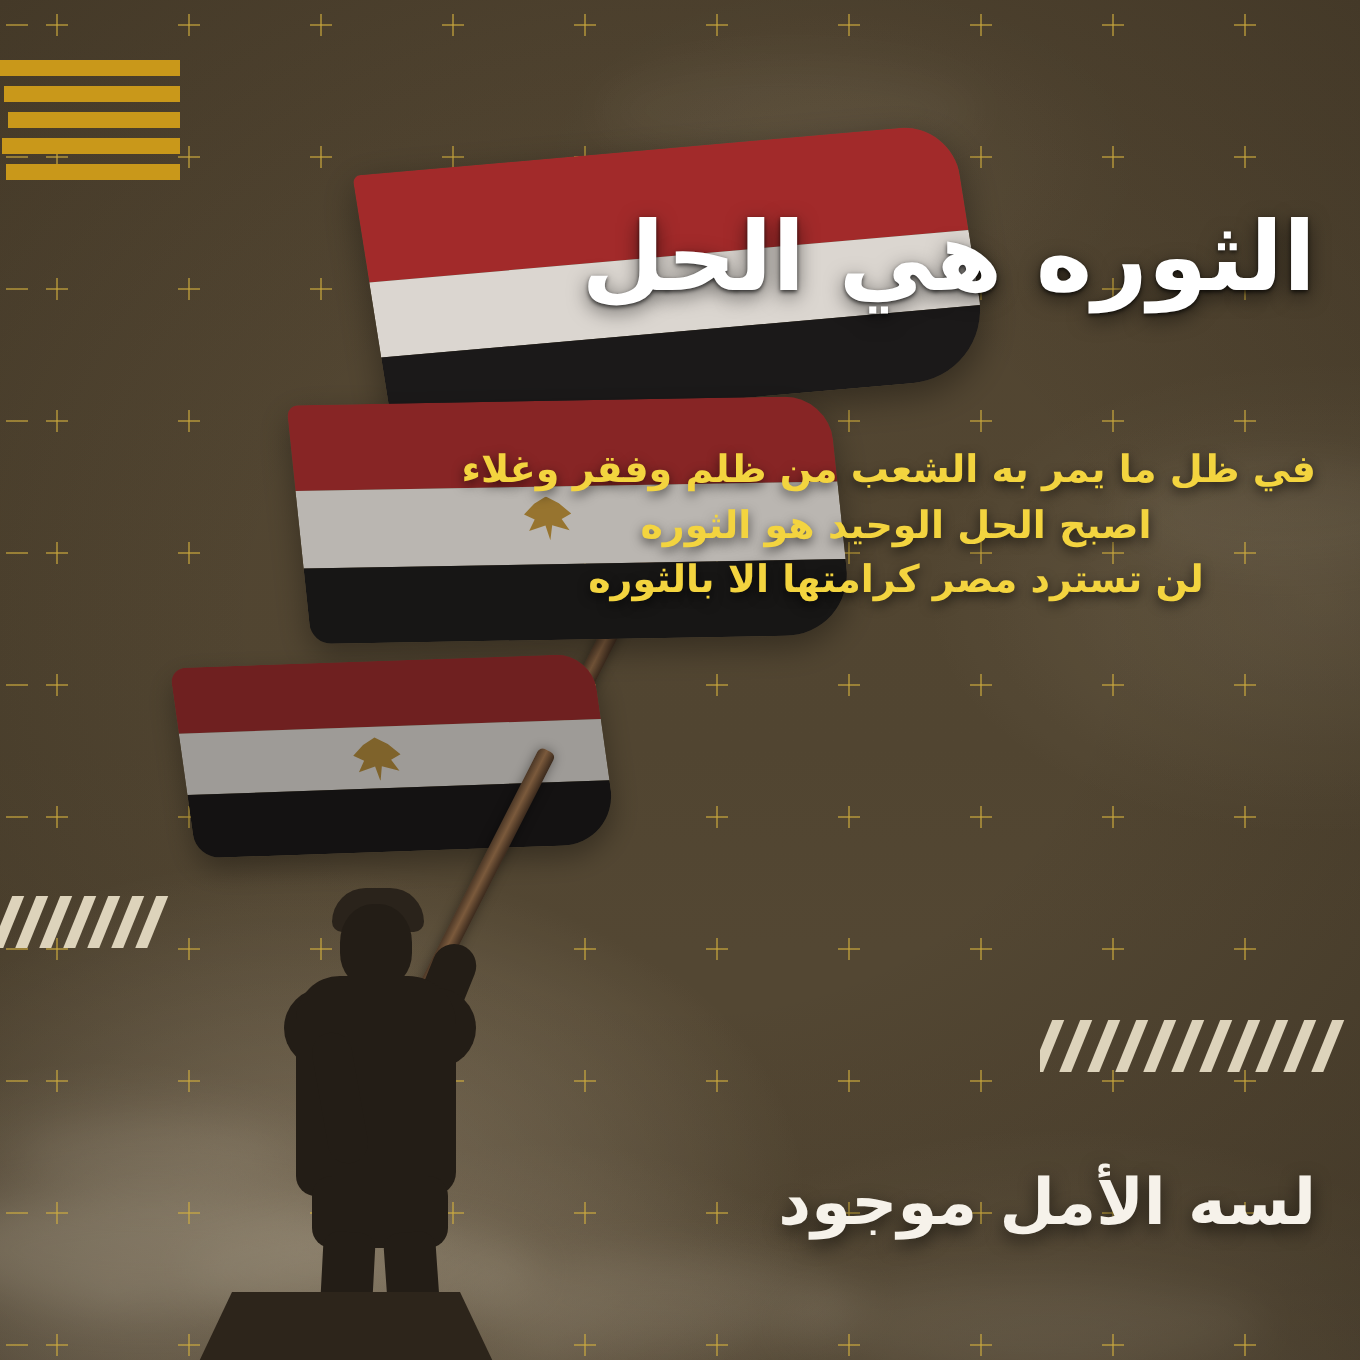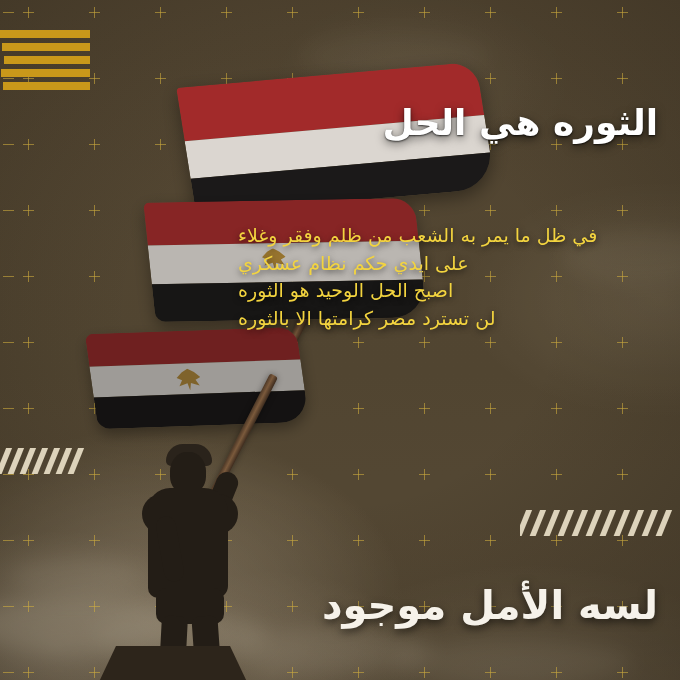--- a/index.html
+++ b/index.html
@@ -153,49 +153,49 @@
   .plinth{
     position:absolute;left:98px;top:646px;width:150px;height:38px;
     background:#2d251b;
     clip-path:polygon(12% 0%,88% 0%,100% 100%,0% 100%);
   }
 
   
   .headline{
     position:absolute;right:22px;top:104px;width:470px;
     text-align:right;
-    font-size:36px;font-weight:bold;line-height:1.05;
+    font-size:48px;font-weight:bold;line-height:1.05;
     color:#ffffff;
     letter-spacing:-1px;
     text-shadow:
       0 3px 10px rgba(0,0,0,.55),
       0 1px 2px rgba(0,0,0,.7);
   }
 
   .body{
     position:absolute;right:22px;top:222px;width:420px;
-    text-align:left;
-    font-size:19px;font-weight:normal;line-height:1.45;
+    text-align:center;
+    font-size:19px;font-weight:bold;line-height:1.45;
     color:#f3d43f;
     text-shadow:0 2px 6px rgba(0,0,0,.62);
   }
   .body .ln{display:block;white-space:nowrap;}
 
   .tagline{
     position:absolute;right:22px;top:450px;width:420px;
     text-align:right;
     font-size:34px;font-weight:bold;
     color:#f5d22e;
     text-shadow:0 3px 9px rgba(0,0,0,.6);
   }
 
   .footer{
     position:absolute;right:22px;top:582px;width:420px;
     text-align:right;
-    font-size:40px;font-weight:bold;
+    font-size:32px;font-weight:bold;
     color:#f6f2ea;
     text-shadow:0 3px 9px rgba(0,0,0,.58);
   }
 </style>
 </head>
 <body>
 
 <div class="poster">
 
   <div class="photo">
@@ -279,21 +279,20 @@
     <span style="left:100px"></span>
     <span style="left:114px"></span>
     <span style="left:128px"></span>
     <span style="left:142px"></span>
   </div>
 
   <div class="headline">الثوره هي الحل</div>
 
   <div class="body">
     <span class="ln">في ظل ما يمر به الشعب من ظلم وفقر وغلاء</span>
-    <span class="ln">على ايدي حكم نظام عسكري</span>
     <span class="ln">اصبح الحل الوحيد هو الثوره</span>
     <span class="ln">لن تسترد مصر كرامتها الا بالثوره</span>
   </div>
 
 
   <div class="footer">لسه الأمل موجود</div>
 
 </div>
 
 </body></html>

